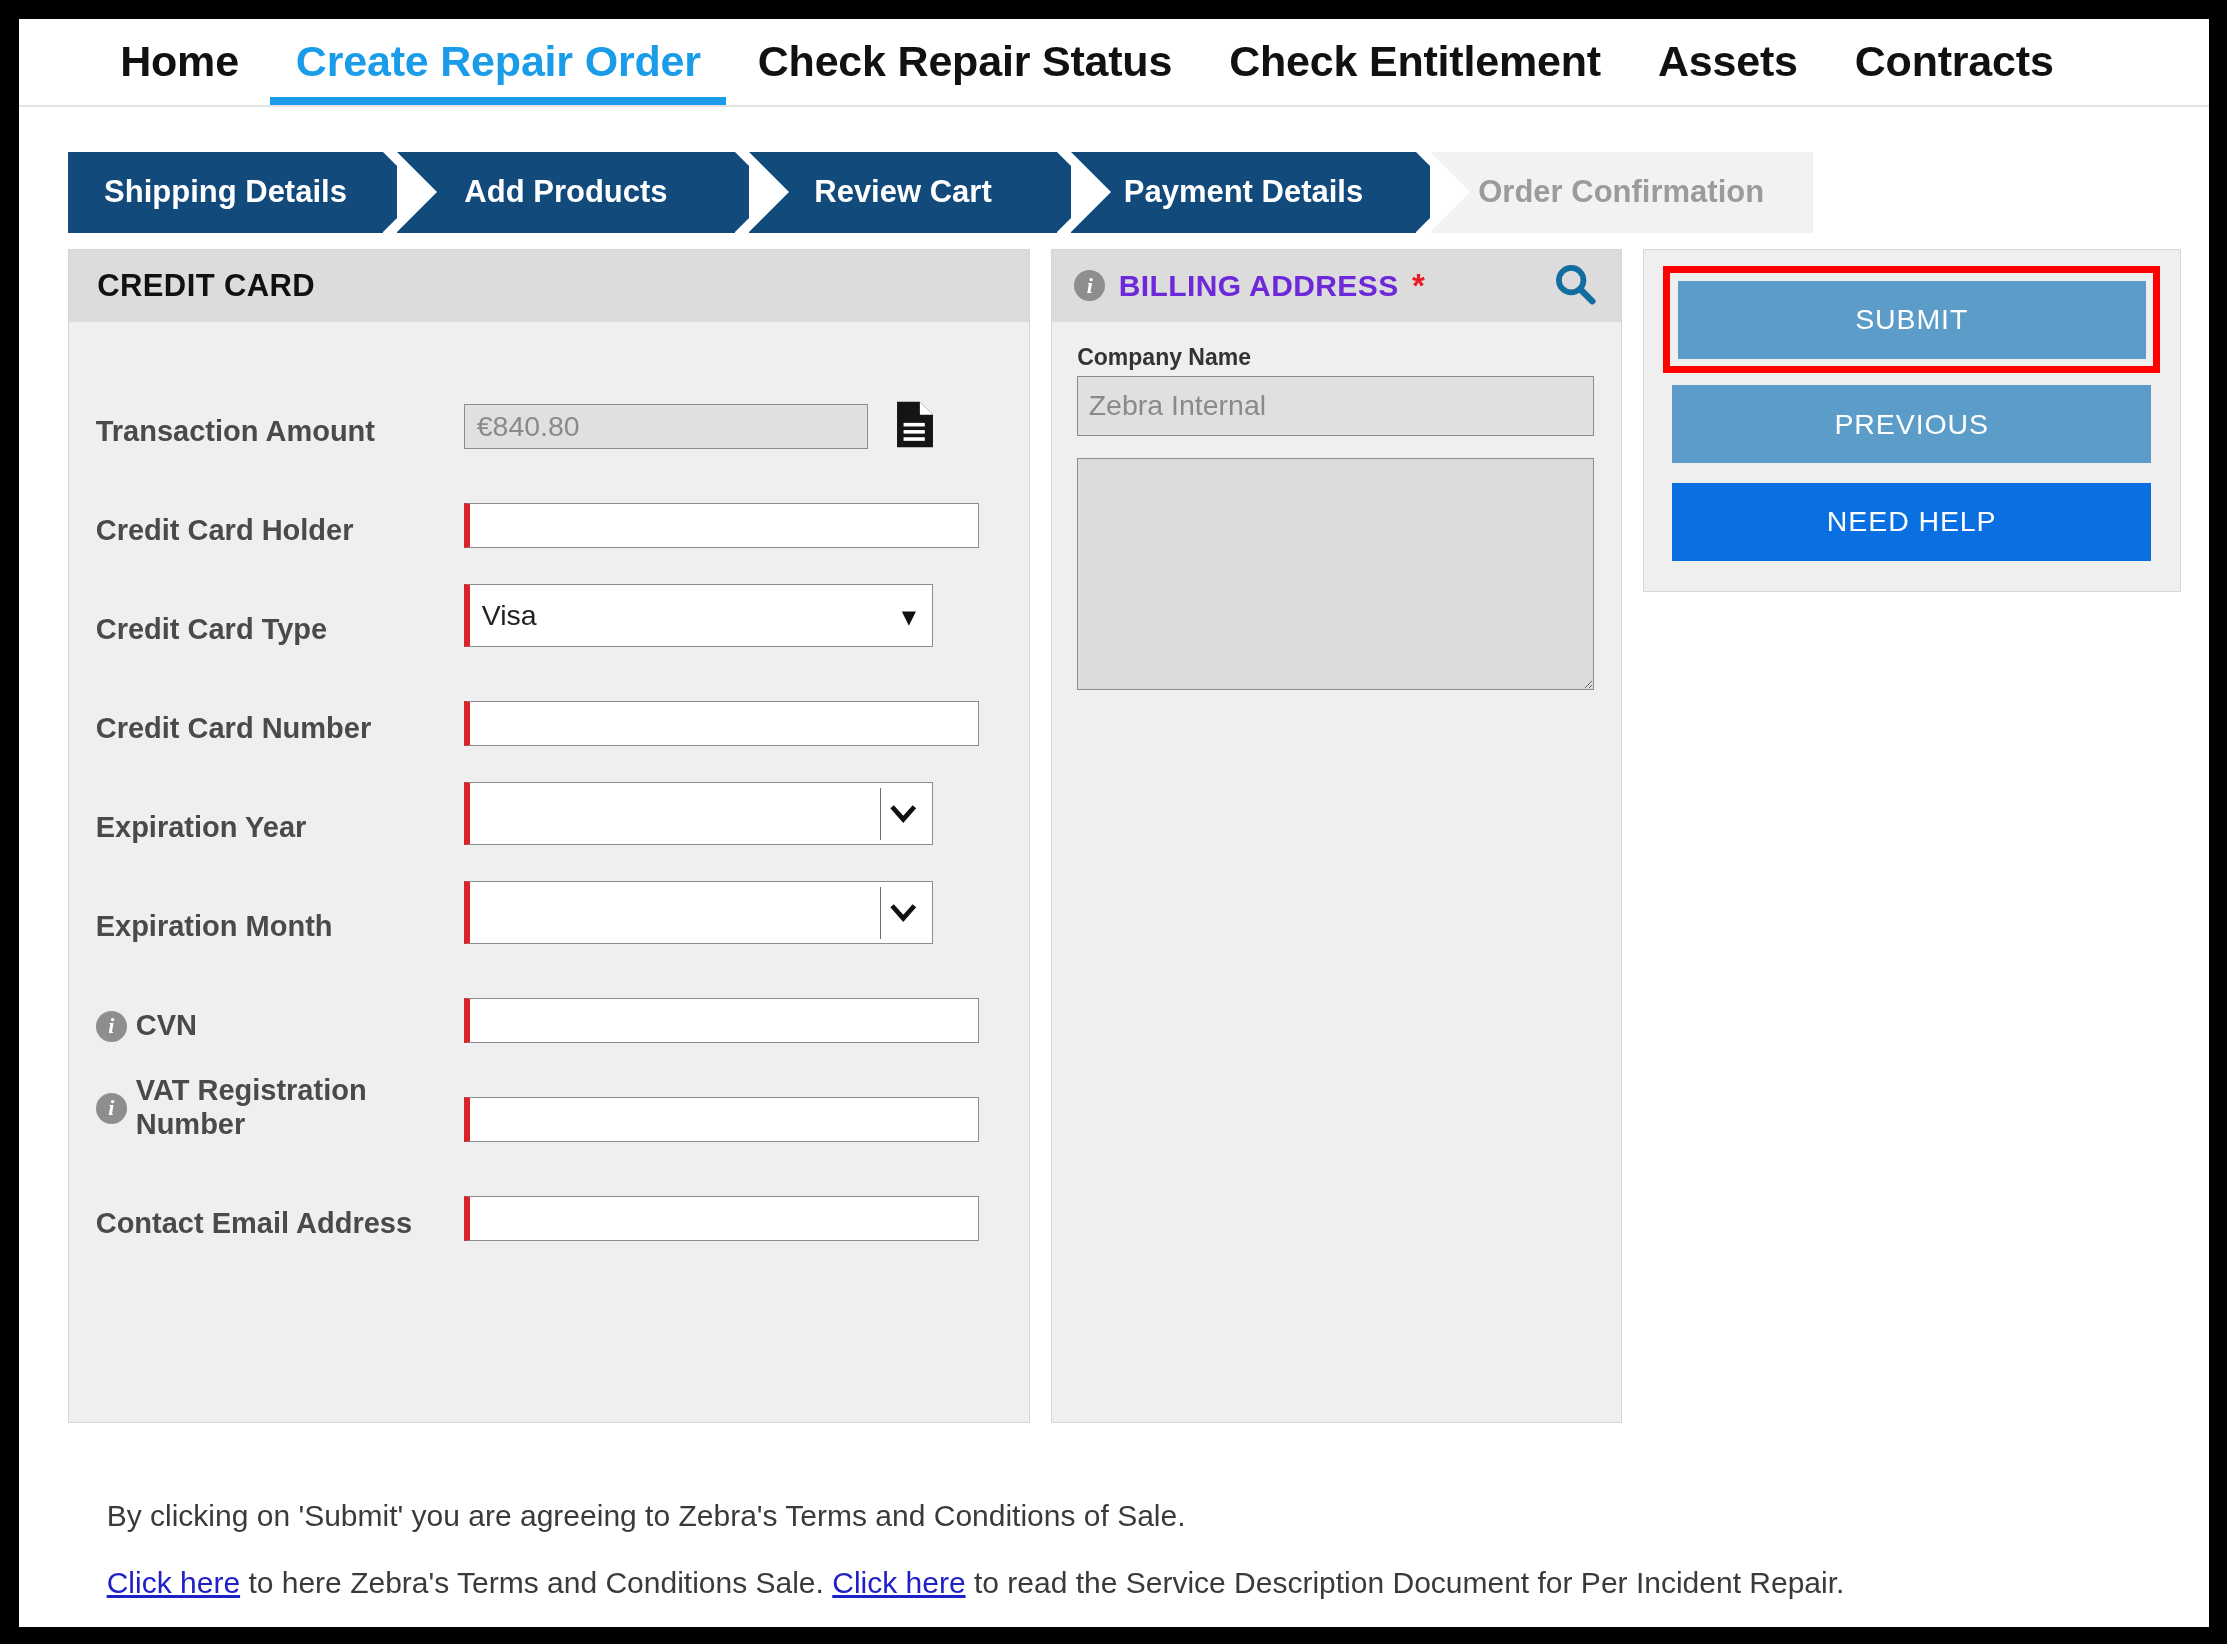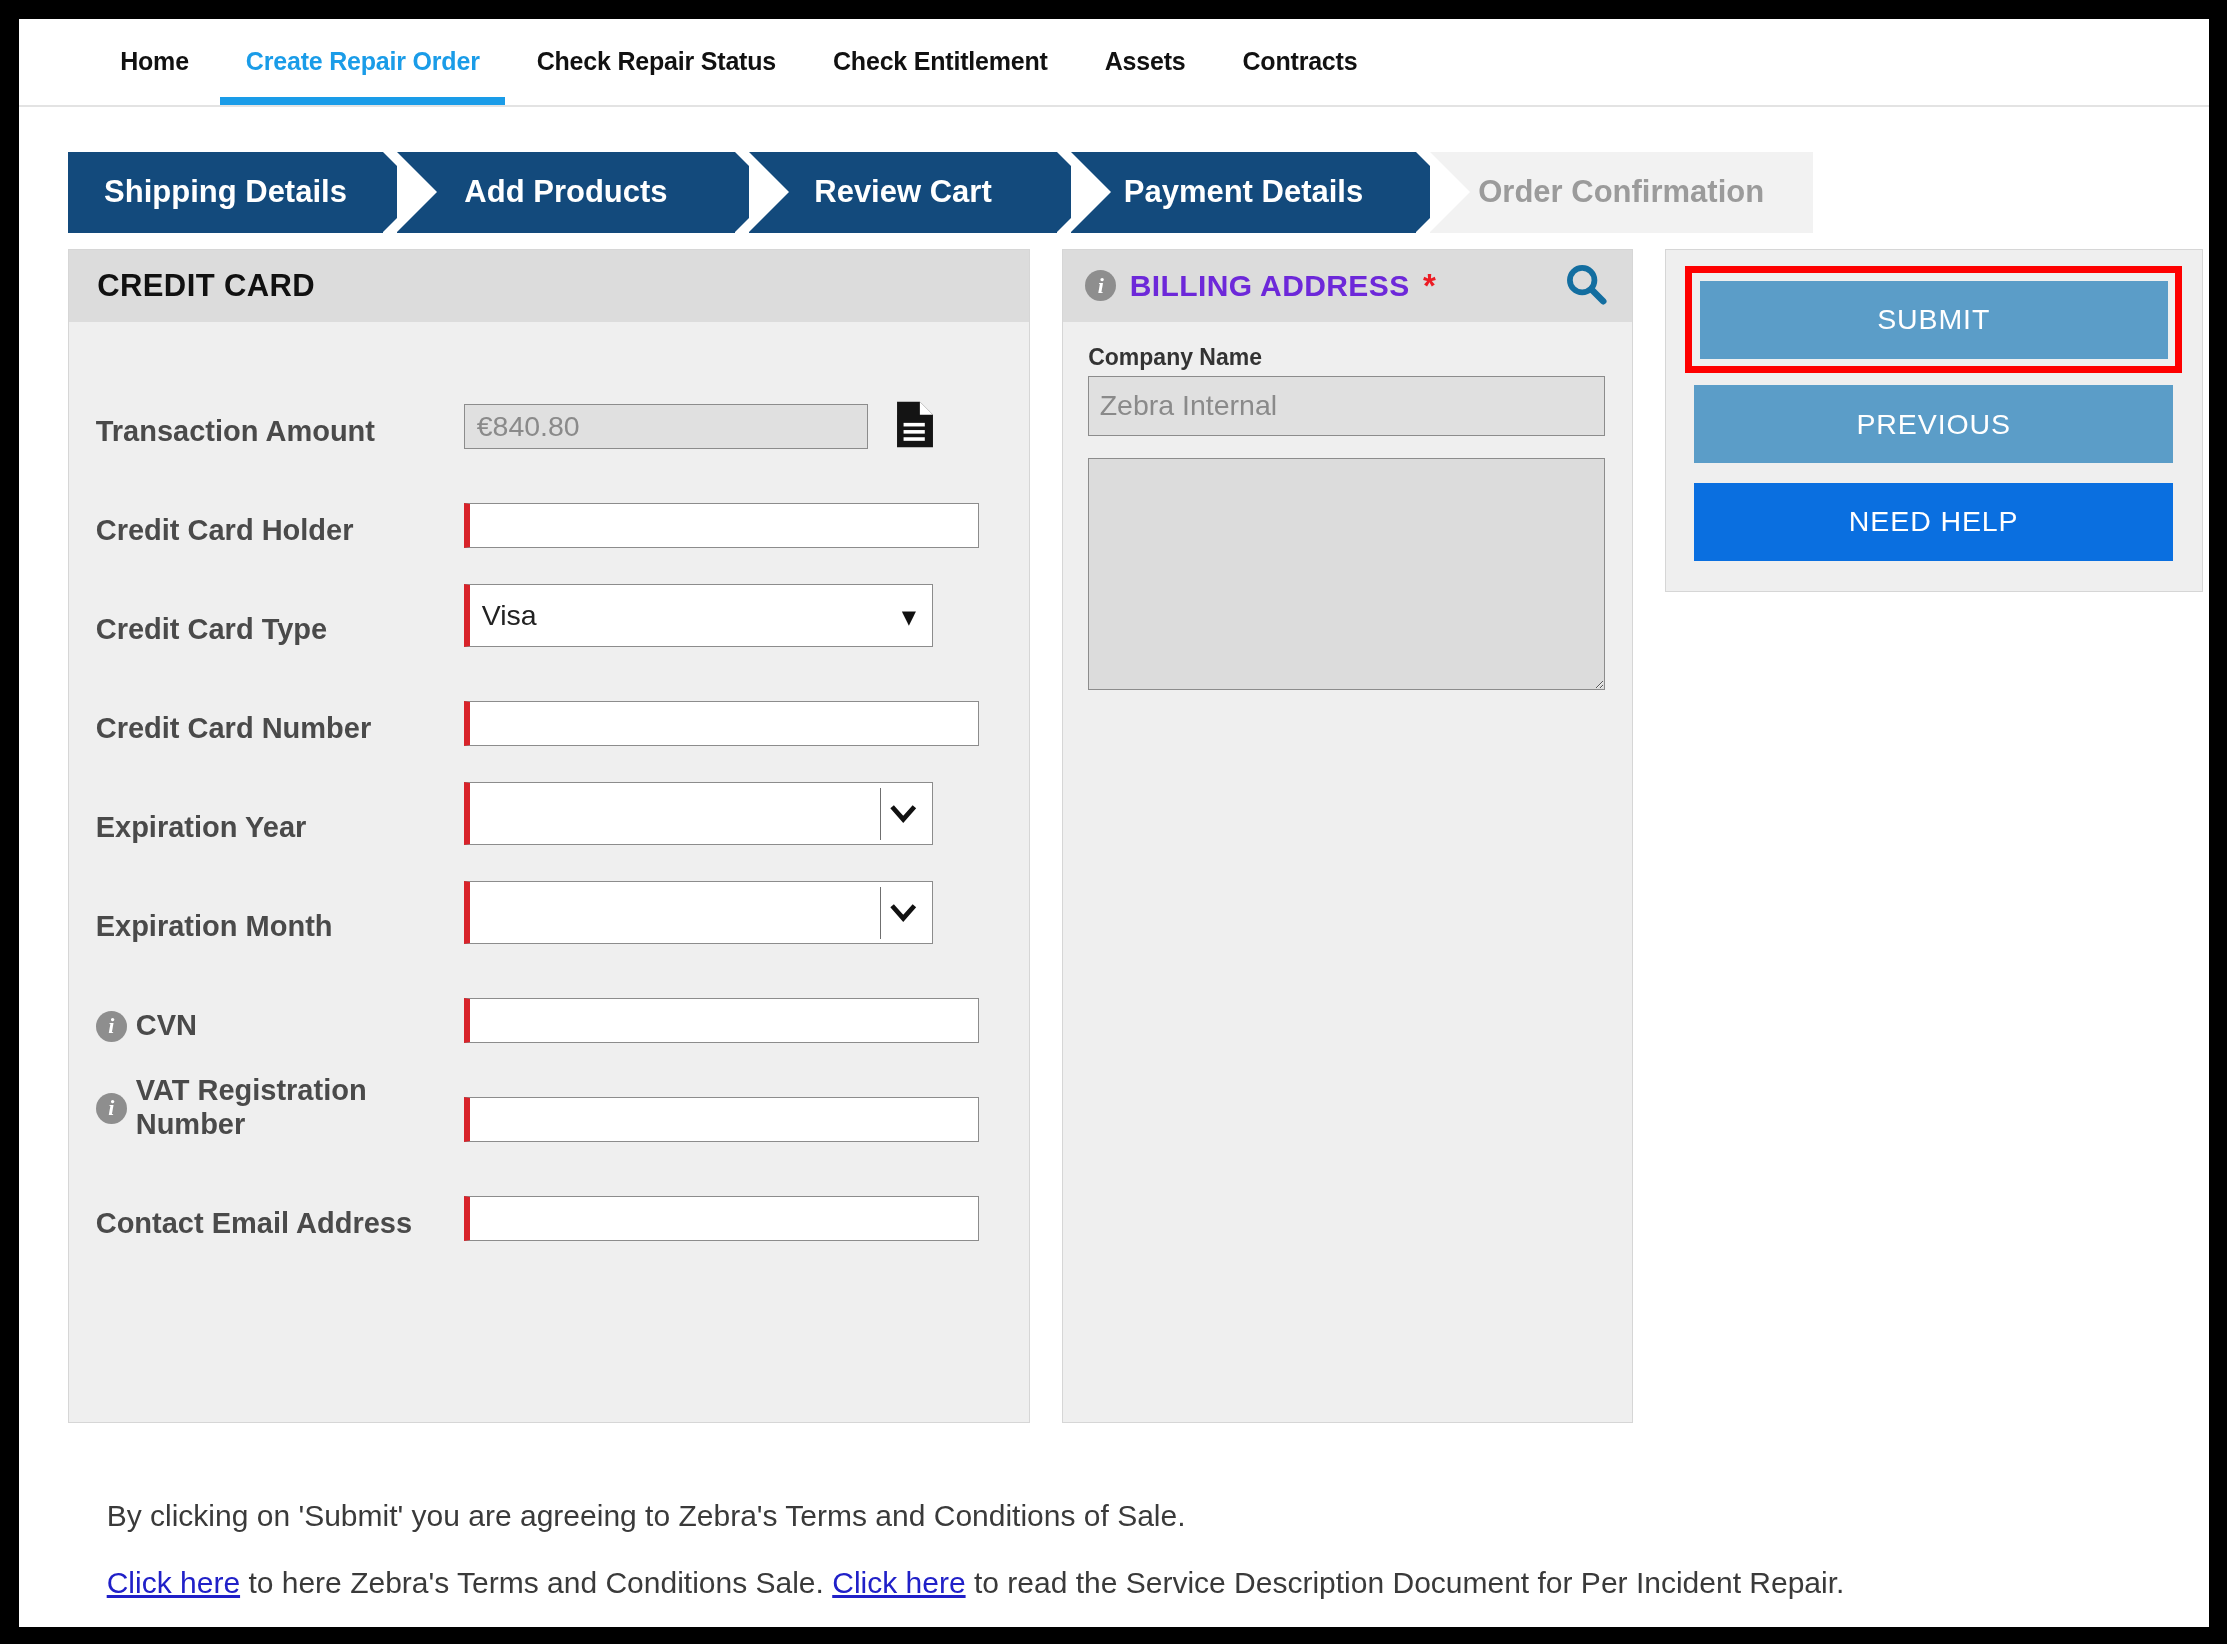--- a/index.html
+++ b/index.html
@@ -33,21 +33,21 @@
     align-items: flex-start;
     height: 100%;
     gap: 0px;
   }
   .nav-item {
     position: relative;
     height: 100%;
     display: flex;
     align-items: center;
     padding: 0 28.5px;
-    font-size: 25px;
+    font-size: 43px;
     font-weight: bold;
     color: #111111;
     letter-spacing: -0.2px;
     cursor: pointer;
     white-space: nowrap;
   }
   .nav-item.active { color: #1a9ce8; }
   .nav-item.active::after {
     content: "";
     position: absolute;
@@ -103,21 +103,21 @@
   .step.s2 { width: 341px; }
   .step.s3 { width: 311px; }
   .step.s4 { width: 348px; }
   .step.done { background: #f2f2f2; color: #9b9b9b; width: 386px; margin-right: 0; }
 
   
   .main {
     display: flex;
     align-items: flex-start;
     margin: 27px 0 0 49px;
-    gap: 32px;
+    gap: 21px;
   }
 
   .panel {
     background: #efefef;
     border: 1.5px solid #d6d6d6;
   }
   .panel-head {
     background: #dcdcdc;
     height: 72px;
     display: flex;

